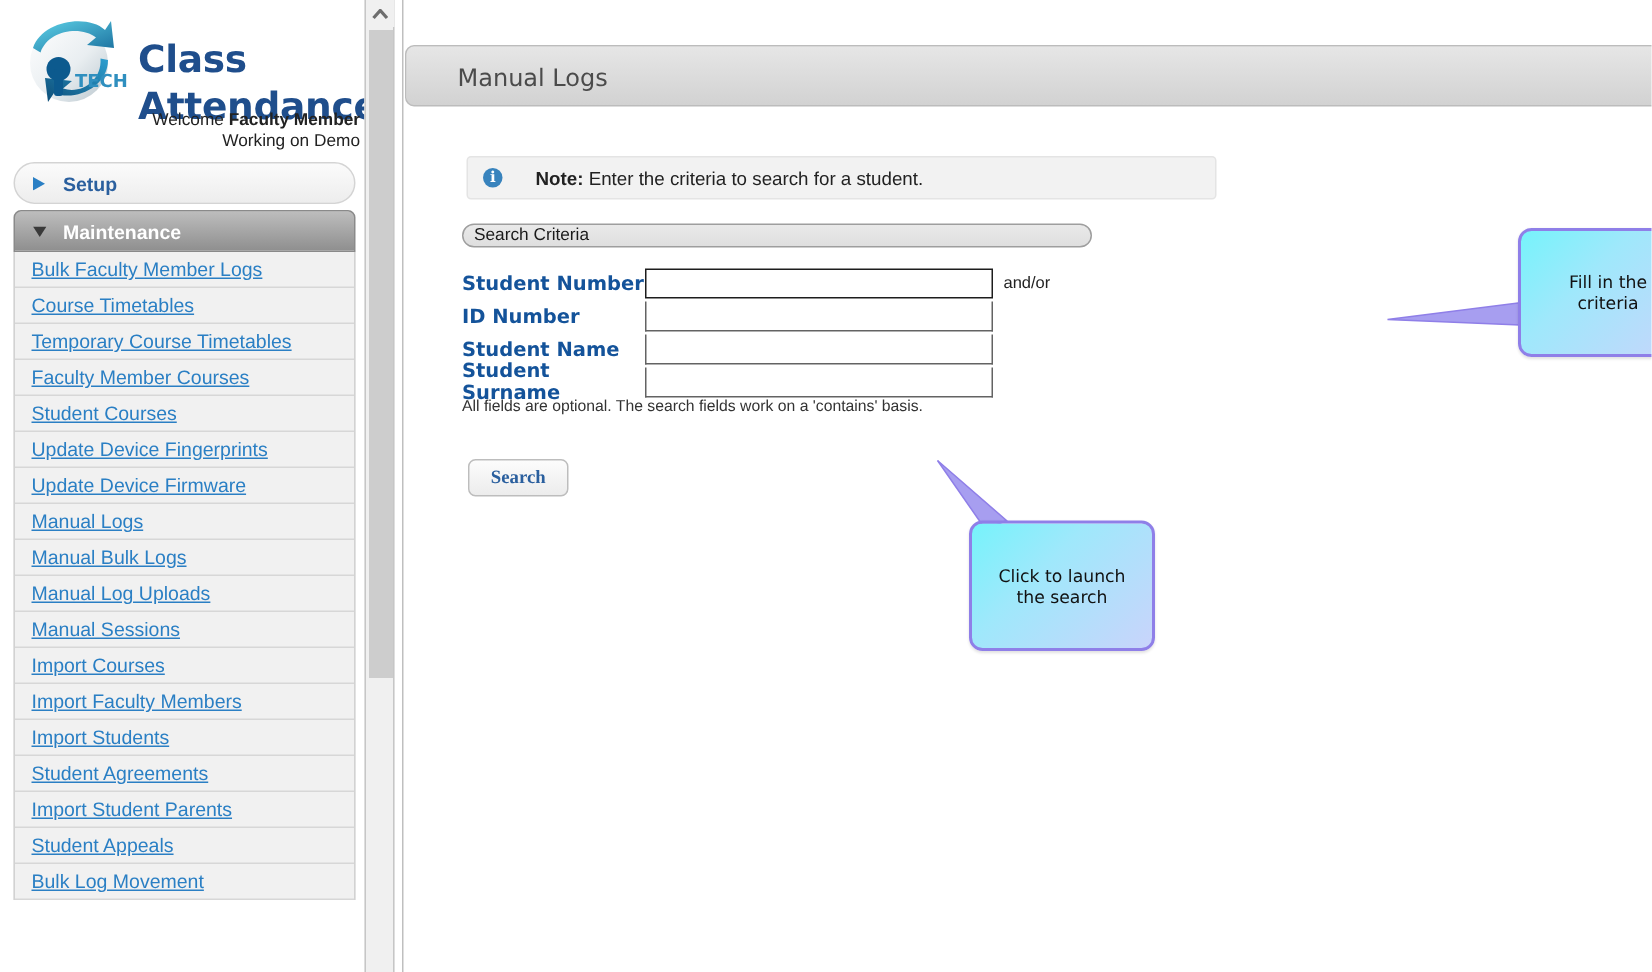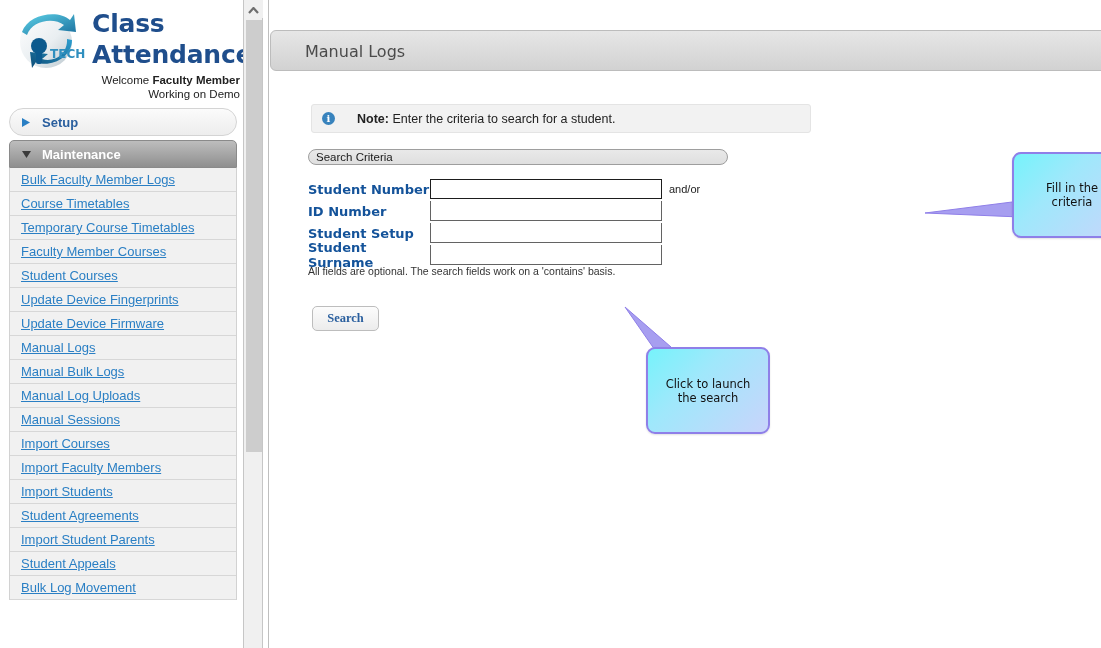--- a/index.html
+++ b/index.html
@@ -32,21 +32,21 @@
     height: 108px;
     width: 243px;
   }
   .logo {
     position: absolute;
     left: 8px; top: 6px;
     width: 84px; height: 70px;
   }
   .brand-title {
     position: absolute;
-    left: 92px; top: 8px;
+    left: 92px; top: 24px;
     width: 150px;
     font-family: "DejaVu Sans", sans-serif;
     font-size: 25px;
     font-weight: bold;
     line-height: 31px;
     color: #1f4e8c;
     letter-spacing: -0.2px;
   }
   .brand-title .l2 { display: block; }
   .welcome {
@@ -447,21 +447,21 @@
         <div class="form-row">
           <div class="form-label">Student Number</div>
           <input type="text" class="form-input first" placeholder="" style="">
           <span class="andor">and/or</span>
         </div>
         <div class="form-row">
           <div class="form-label">ID Number</div>
           <input type="text" class="form-input" placeholder="" style="">
         </div>
         <div class="form-row">
-          <div class="form-label">Student Setup</div>
+          <div class="form-label">Student Name</div>
           <input type="text" class="form-input" placeholder="" style="">
         </div>
         <div class="form-row">
           <div class="form-label">Student Surname</div>
           <input type="text" class="form-input" placeholder="" style="">
         </div>
       </div>
 
     <div class="hint">All fields are optional. The search fields work on a 'contains' basis.</div>
 

